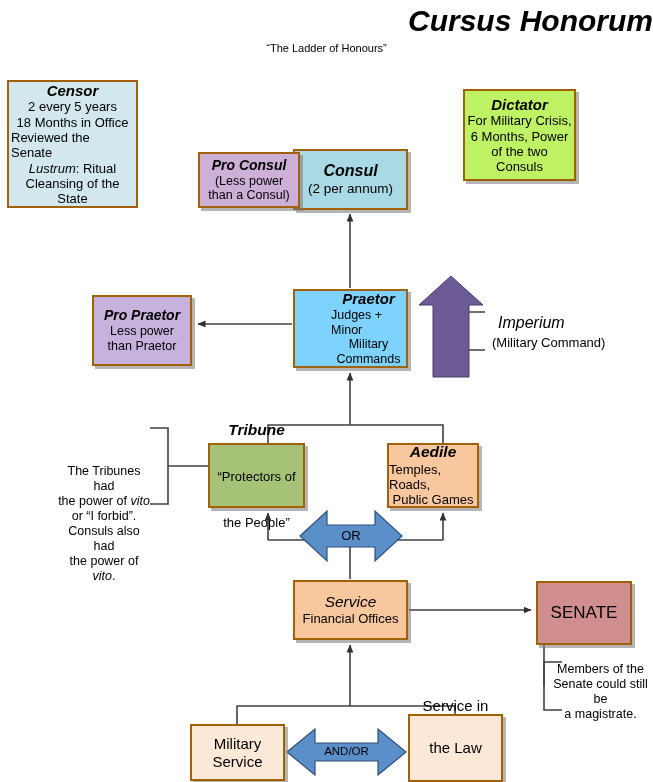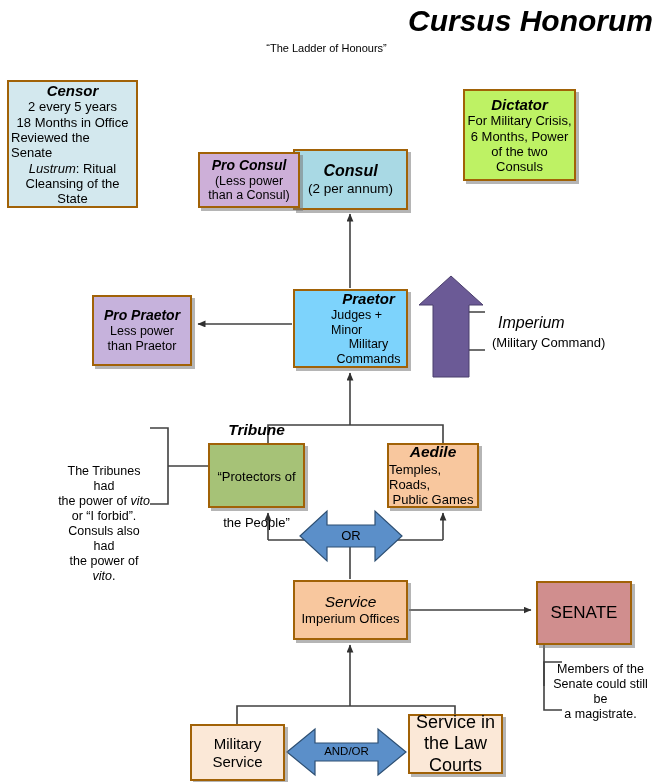--- a/index.html
+++ b/index.html
@@ -156,33 +156,33 @@
   </div>
 
   <div class="box c-aedile shadow" style="left:387px;top:443px;width:92px;height:65px;font-size:13px;">
     <span class="hd" style="font-size:15.5px;">Aedile</span>
     <span class="ln">Temples, Roads,</span>
     <span class="ln">Public Games</span>
   </div>
 
   <div class="box c-quaestor shadow" style="left:293px;top:580px;width:115px;height:60px;font-size:13px;">
     <span style="font-style:italic;font-size:15.5px;">Service</span>
-    <span class="ln">Imperium Offices</span>
+    <span class="ln">Financial Offices</span>
   </div>
 
   <div class="box c-senate shadow" style="left:536px;top:581px;width:96px;height:64px;font-size:17px;">
     <span>SENATE</span>
   </div>
 
   <div class="box c-pale shadow" style="left:190px;top:724px;width:95px;height:57px;font-size:15px;">
     <span class="ln">Military</span>
     <span class="ln">Service</span>
   </div>
 
-  <div class="box c-pale shadow" style="left:408px;top:714px;width:95px;height:60px;font-size:18px;">
+  <div class="box c-pale shadow" style="left:408px;top:714px;width:95px;height:68px;font-size:15px;gap:24px;">
     <span class="ln">Service in</span>
     <span class="ln">the Law</span>
     <span class="ln">Courts</span>
   </div>
 
   <div class="note" style="left:492px;top:313px;width:160px;text-align:left;">
     <div style="font-style:italic;font-size:16px;padding-left:6px;">Imperium</div>
     <div style="font-size:13px;margin-top:3px;">(Military Command)</div>
   </div>
 

